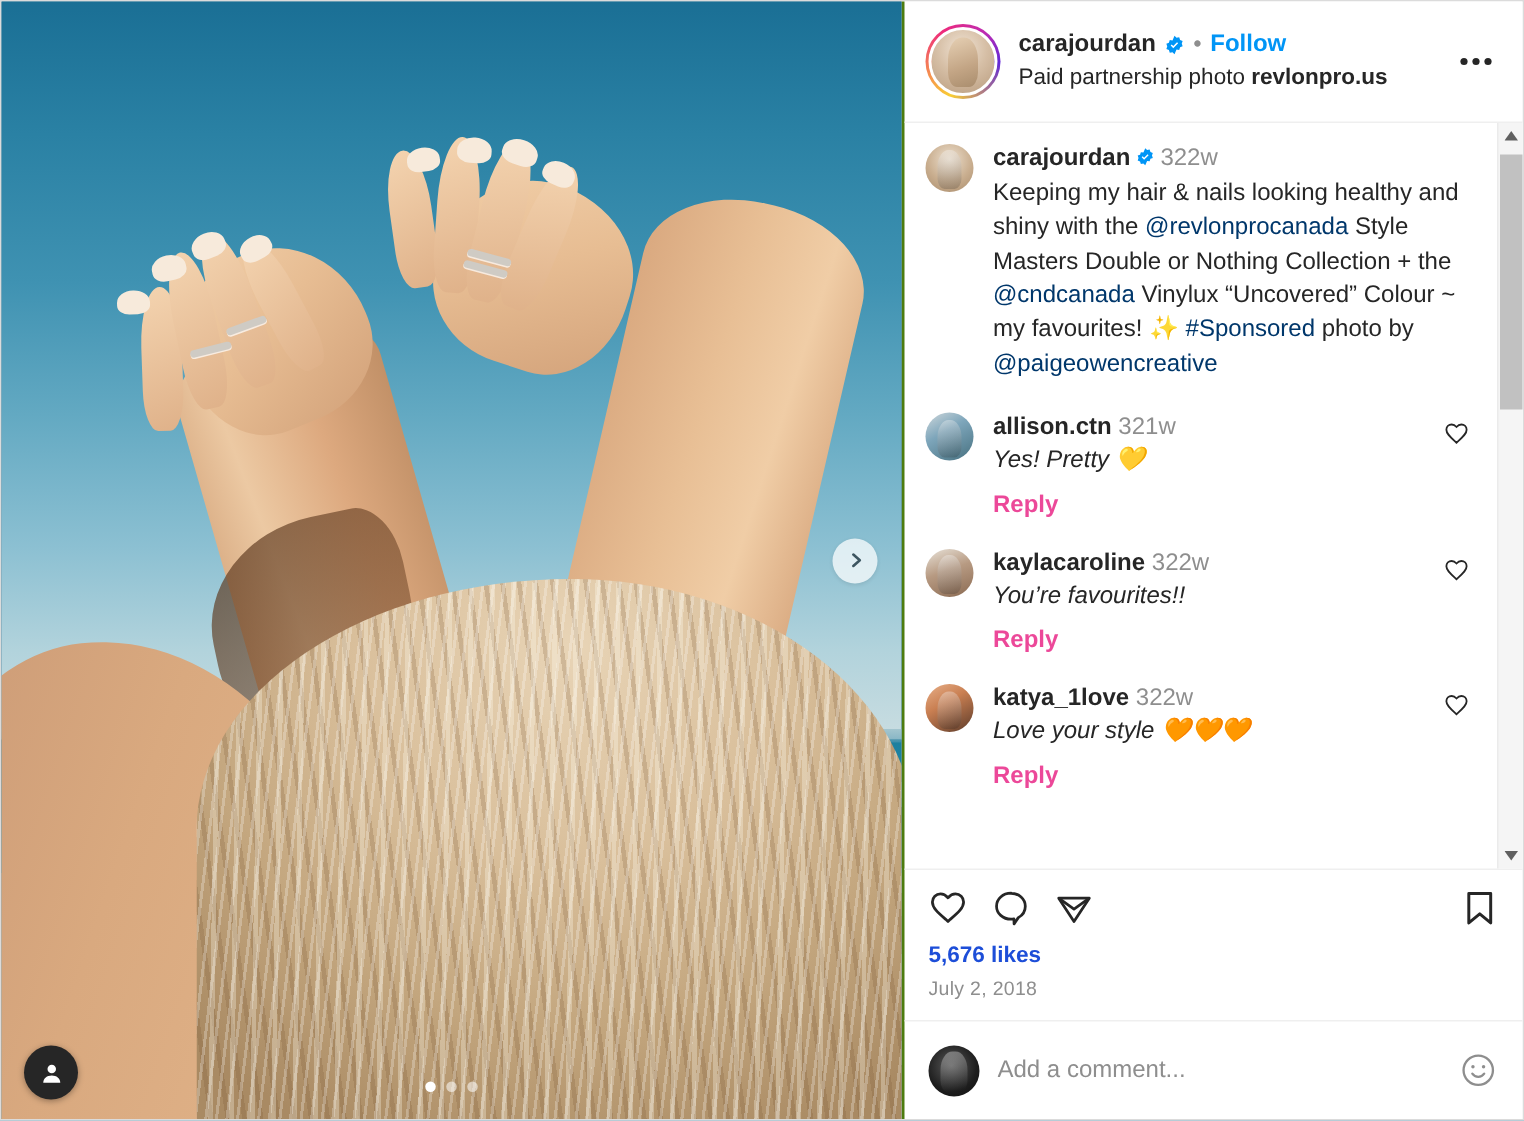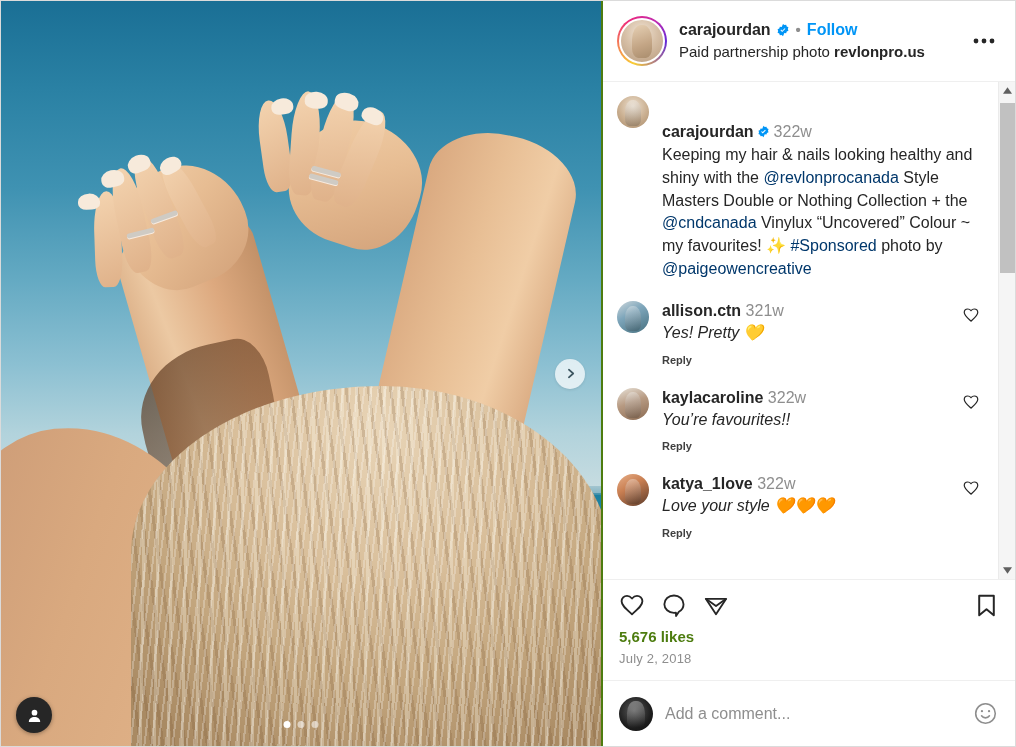--- a/index.html
+++ b/index.html
@@ -189,34 +189,34 @@
   .av-sm.a2{ background: linear-gradient(150deg,#cfd8dc 0%, #7ea6bb 40%, #46707f 100%); }
   .av-sm.a3{ background: linear-gradient(160deg,#e8e2d8 0%, #b79a82 45%, #8a6a52 100%); }
   .av-sm.a4{ background: linear-gradient(150deg,#e8b089 0%, #c97f52 40%, #5c3b2a 100%); }
   .av-sm.a5{ background: radial-gradient(circle at 45% 40%, #5a5a5a 0%, #1e1e1e 60%, #0c0c0c 100%); }
   .av-sm:after{
     content:""; position:absolute; left:24%; top:14%; width:52%; height:80%;
     background: linear-gradient(170deg, rgba(255,255,255,.35), rgba(0,0,0,.18));
     border-radius:45% 45% 28% 28%;
   }
   .cap-body{ flex:1; min-width:0; }
-  .cap-line1{ line-height:1.3; margin-bottom:1px;margin-top:26px; }
+  .cap-line1{ line-height:1.3; margin-bottom:1px; }
   .cap-name{ font-size:16px; font-weight:700; color:#262626; }
   .badge-v2{ width:13px; height:13px; vertical-align:-1px; margin:0 4px 0 3px; }
   .age{ font-size:16px; color:#8e8e8e; }
   .cap-text{ font-size:16px; line-height:1.43; color:#262626; word-wrap:break-word; }
   .mention{ color:#00376b; }
   .hashtag{ color:#00376b; }
 
   .cmt{ display:flex; gap:13px; margin-bottom:20px; align-items:flex-start; }
   .cmt-body{ flex:1; min-width:0; }
   .cmt-head{ line-height:1.25; }
   .cmt-name{ font-size:16px; font-weight:700; color:#262626; }
   .cmt-text{ font-size:16px; color:#262626; line-height:1.35; margin-top:1px;font-style:italic; }
-  .reply{ font-size:11px; color:#404040; font-weight:600; margin-top:10px; cursor:pointer; display:inline-block;}
+  .reply{ font-size:16px; color:#ec4899; font-weight:600; margin-top:10px; cursor:pointer; display:inline-block;}
   .like-sm{ width:20px; flex:0 0 20px; padding-top:5px; cursor:pointer; }
 
   
   .sbar{
     width:17px; flex:0 0 17px; background:#f5f5f5;
     border-left:1px solid #ebebeb;
     display:flex; flex-direction:column; align-items:center;
     position:relative;
   }
   .sb-arrow{ height:17px; width:17px; display:flex; align-items:center; justify-content:center;
@@ -225,21 +225,21 @@
   .sb-thumb{
     position:absolute; left:1px; top:4px; width:15px; height:170px;
     background:#c1c1c1; cursor:pointer;
   }
 
   
   .acts{ border-top:1px solid #efefef; padding:12px 16px 0 16px; }
   .act-row{ display:flex; align-items:center; gap:16px; }
   .act{ cursor:pointer; display:flex; }
   .spacer{ flex:1; }
-  .likes{ font-size:15px; font-weight:700; color:#4d7c0f; margin-top:10px; cursor:pointer;}
+  .likes{ font-size:15px; font-weight:700; color:#1d4ed8; margin-top:10px; cursor:pointer;}
   .date{ font-size:13px; color:#8e8e8e; margin-top:6px; letter-spacing:.2px; }
 
   
   .addc{
     display:flex; align-items:center; gap:12px;
     padding:14px 16px; border-top:1px solid #efefef; margin-top:14px;
     height:66px; flex:0 0 66px;
   }
   .addc .av-sm{ width:34px; height:34px; flex:0 0 34px; }
   .addc input{

